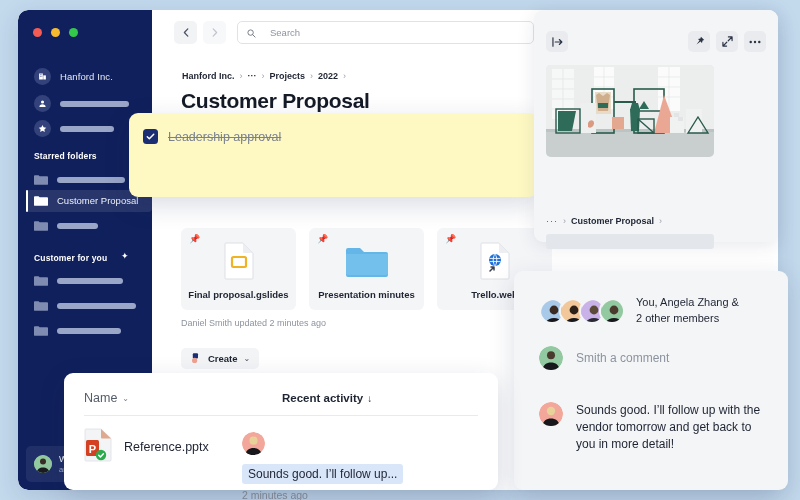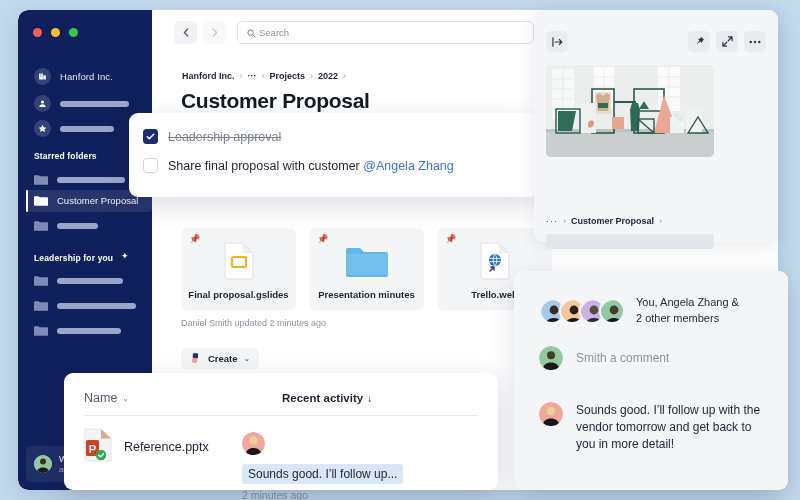--- a/index.html
+++ b/index.html
@@ -81,21 +81,21 @@
   }
   .topbar { position: absolute; left: 0; top: 0; right: 0; height: 52px; }
   .navbtn {
     width: 23px; height: 23px; border-radius: 5px; background: #f2f3f5;
     display: flex; align-items: center; justify-content: center;
     color: #4a5263; font-size: 11px;
   }
   .navbtn.dis { color: #c0c5cf; background: #f7f8f9; }
   .search {
     height: 23px; border: 1px solid #dfe2e7; border-radius: 5px;
-    background: #fff; display: flex; align-items: center; gap: 3px; padding: 0 9px;
+    background: #fff; display: flex; align-items: center; gap: 14px; padding: 0 9px;
   }
   .search .ph { color: #8d939e; font-size: 9.5px; }
 
   .crumbs { position: absolute; left: 30px; top: 61px; display: flex; align-items: center; gap: 5px; }
   .crumbs .c { color: #1e2432; font-size: 9px; font-weight: bold; }
   .crumbs .s { color: #9aa0ab; font-size: 9px; }
   .title { position: absolute; left: 29px; top: 79px; font-size: 21px; font-weight: bold; color: #141a26; letter-spacing: -.3px; }
 
   
   .cards { position: absolute; left: 29px; top: 218px; display: flex; gap: 13px; }
@@ -117,21 +117,21 @@
   .createbtn .lbl { font-size: 9.5px; font-weight: bold; color: #1e2432; }
   .createbtn .cv { font-size: 8px; color: #4a5263; }
 
   .viewbtns { position: absolute; right: 18px; top: 338px; display: flex; gap: 5px; }
   .vb { width: 21px; height: 21px; border-radius: 4px; background: #f3f4f6; display:flex; align-items:center; justify-content:center; }
   .vb.sel { background: #6c7280; }
 
   
   .checklist {
     position: absolute; left: 129px; top: 113px; width: 409px; height: 84px;
-    background: #ffffff; border-radius: 9px;
+    background: #fef9c3; border-radius: 9px;
     box-shadow: 0 8px 26px rgba(25,40,80,.16);
     padding: 16px 0 0 14px;
   }
   .ck-row { display: flex; align-items: center; gap: 10px; margin-bottom: 14px; }
   .cb { width: 15px; height: 15px; border-radius: 3.5px; flex: 0 0 auto; }
   .cb.on { background: #1b2d73; display:flex; align-items:center; justify-content:center; color:#fff; }
   .cb.off { border: 1.5px solid #cfd3db; background: #fff; }
   .ck-txt { font-size: 12.5px; color: #1e2432; }
   .ck-txt.done { color: #7b818d; text-decoration: line-through; }
   .mention { color: #3b6fe0; }
@@ -261,21 +261,21 @@
 
       <div class="folder-row" style="top:210px">
         <span class="folder-ic">
           <svg width="14" height="11" viewBox="0 0 16 12">
               <path d="M0 2a1 1 0 011-1h4.2l1.3 1.4H15a1 1 0 011 1V11a1 1 0 01-1 1H1a1 1 0 01-1-1z" fill="#7f8bb0"></path>
             </svg>
         </span>
         <span class="bar" style="width:41px"></span>
       </div>
 
-      <div class="sec-label" style="top:243px">Leadership for you</div>
+      <div class="sec-label" style="top:243px">Customer for you</div>
       <span class="spark" style="left:103px; top:241px">✦</span>
 
       <div class="folder-row" style="top:265px">
         <span class="folder-ic">
           <svg width="14" height="11" viewBox="0 0 16 12">
               <path d="M0 2a1 1 0 011-1h4.2l1.3 1.4H15a1 1 0 011 1V11a1 1 0 01-1 1H1a1 1 0 01-1-1z" fill="#7f8bb0"></path>
             </svg>
         </span>
         <span class="bar" style="width:66px"></span>
       </div>
@@ -424,24 +424,20 @@
   </div>
 
   <div class="checklist">
     <div class="ck-row">
       <span class="cb on">
         <svg width="9" height="9" viewBox="0 0 10 10">
             <path d="M1.4 5.2l2.3 2.3L8.6 2.6" stroke="#fff" stroke-width="1.6" fill="none" stroke-linecap="round" stroke-linejoin="round"></path>
           </svg>
       </span>
       <span class="ck-txt done">Leadership approval</span>
-    </div>
-    <div class="ck-row">
-      <span class="cb off"></span>
-      <span class="ck-txt"><span>Share final proposal with customer </span><span class="mention">@Angela Zhang</span></span>
     </div>
   </div>
 
   <div class="preview">
     <div class="pv-bar">
       <div class="pv-btn">
         <svg width="11" height="10" viewBox="0 0 12 11">
             <path d="M1 .8v9.4" stroke="#2b3445" stroke-width="1.3" stroke-linecap="round"></path>
             <path d="M3.5 5.5h7.2M8 2.8l2.8 2.7L8 8.2" stroke="#2b3445" stroke-width="1.3" fill="none" stroke-linecap="round" stroke-linejoin="round"></path>
           </svg>

